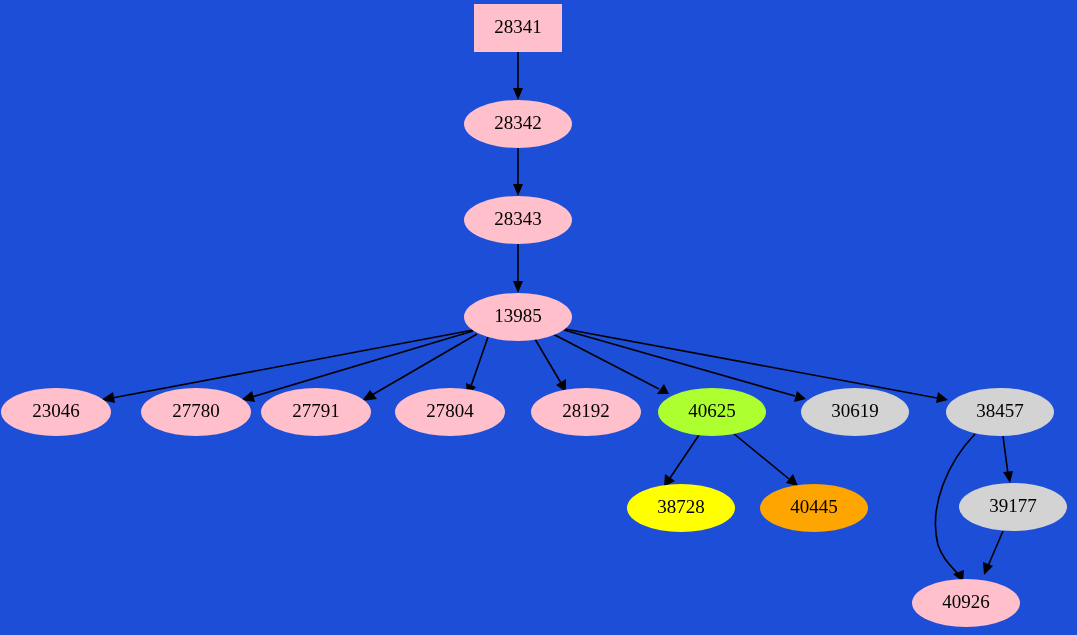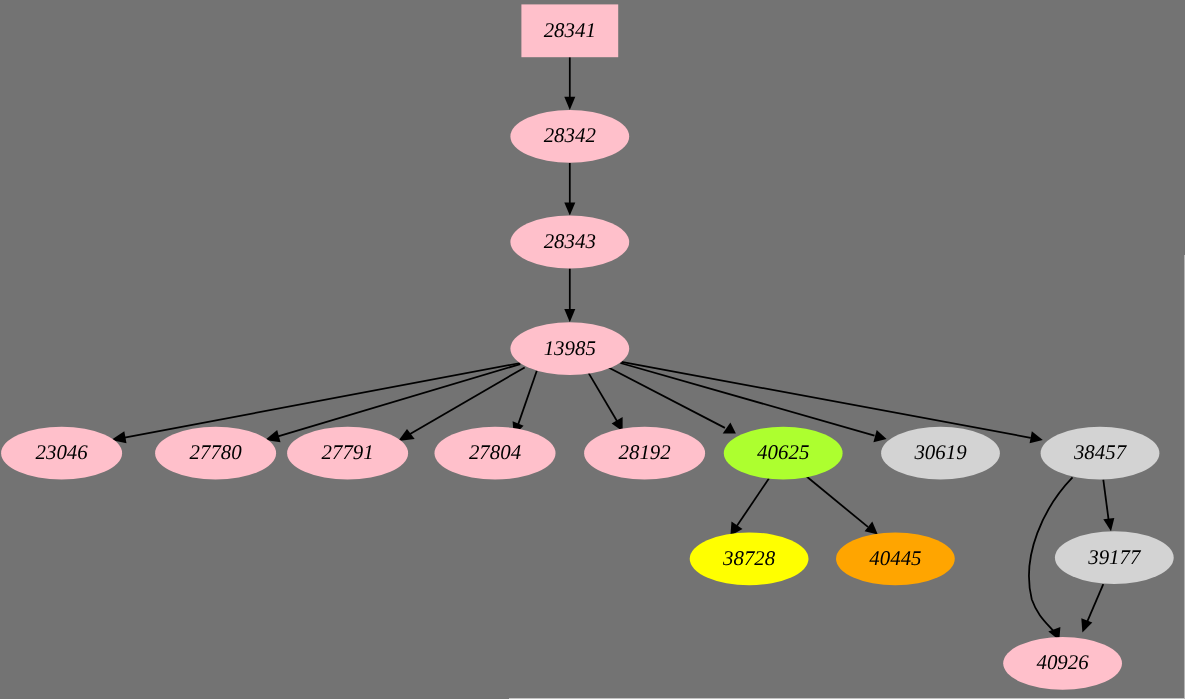--- a/index.html
+++ b/index.html
@@ -50,21 +50,21 @@
     fill: #000000;
     stroke: none;
   }
   .node-group {
     cursor: pointer;
   }
 </style>
 </head>
 <body>
 
-<div id="graph-root" style="background: #737373; font-style: italic;">
+<div id="graph-root" style="background: #1d4ed8;">
   <svg class="graph-canvas" viewBox="0 0 1077 635" xmlns="http://www.w3.org/2000/svg">
     <g id="edges-layer">
         <g>
           <path class="edge-line" d="M518,52 L518,92" stroke="#000000"></path>
           <polygon class="edge-head" points="518,100 513,88 523,88" fill="#000000"></polygon>
         </g>
         <g>
           <path class="edge-line" d="M518,148 L518,188" stroke="#000000"></path>
           <polygon class="edge-head" points="518,196 513,184 523,184" fill="#000000"></polygon>
         </g>

